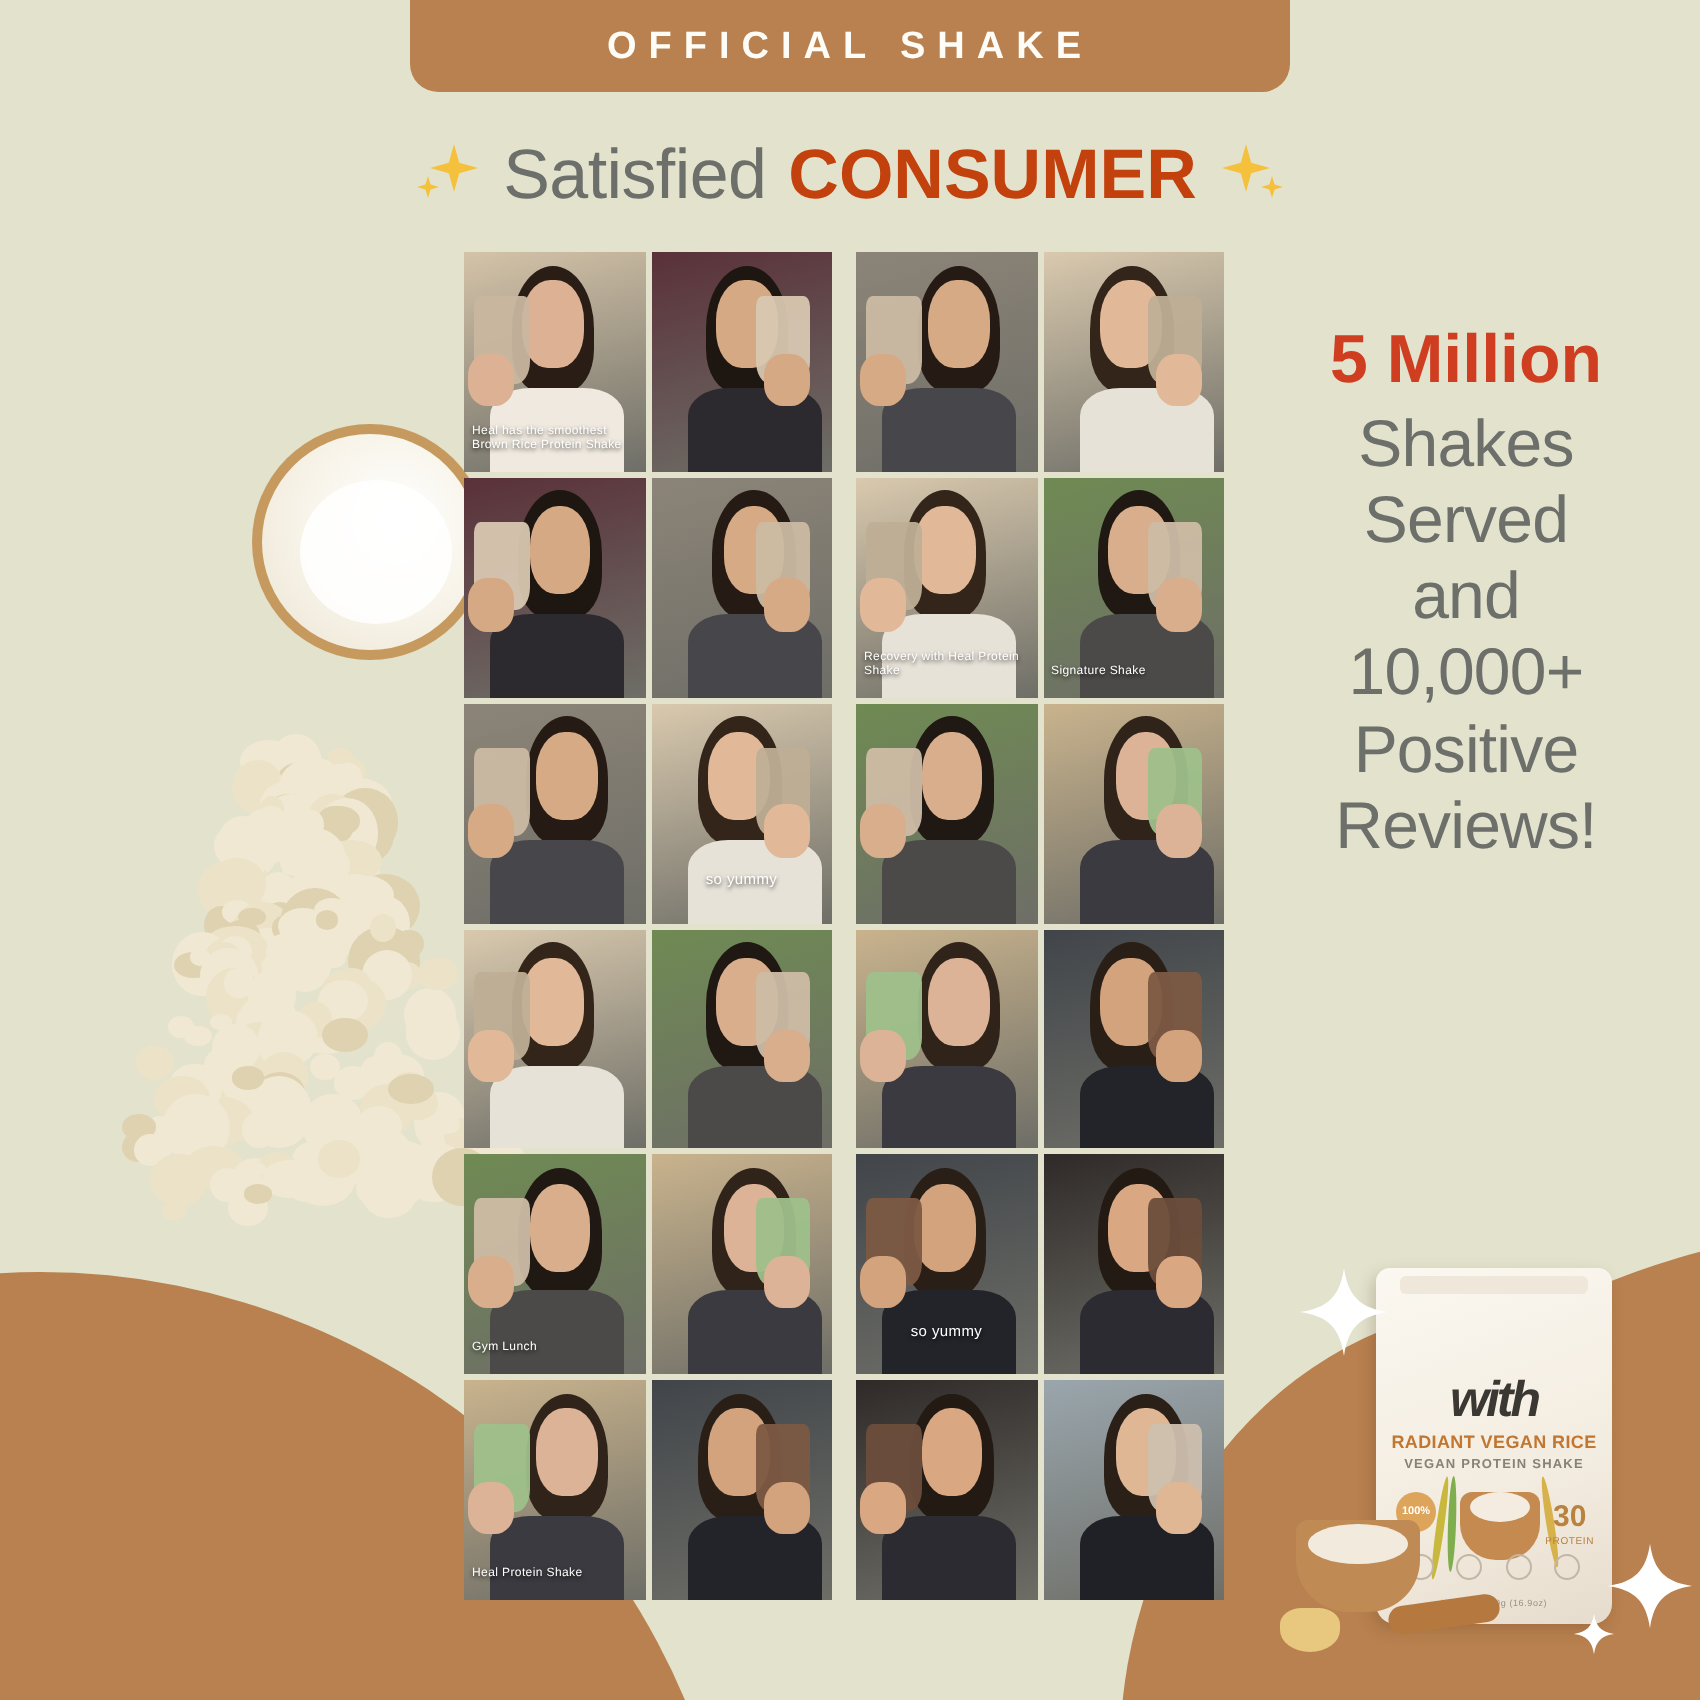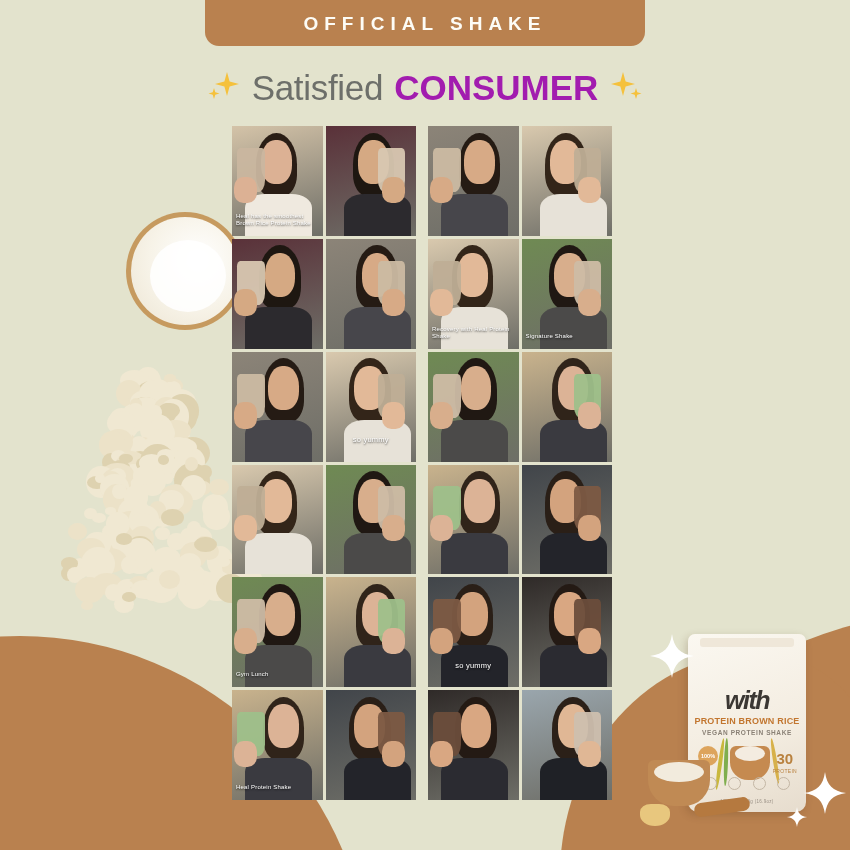--- a/index.html
+++ b/index.html
@@ -137,21 +137,21 @@
   }
   .headline-satisfied {
     font-size: 35px;
     font-weight: normal;
     color: #6d6f6a;
     letter-spacing: -0.3px;
   }
   .headline-consumer {
     font-size: 35px;
     font-weight: bold;
-    color: #a21caf;
+    color: #c2410c;
     letter-spacing: 0px;
   }
   .sparkle-gold { flex: 0 0 auto; }
 
   
   .photo-grid {
     position: absolute;
     left: 232px;
     top: 126px;
     width: 380px;
@@ -896,26 +896,35 @@
           <div class="hair" style="left:34%;top:6%;width:46%;height:58%;background:#2b2018"></div>
           <div class="head" style="left:40%;top:13%;width:34%;height:40%;background:#e0b795"></div>
           <div class="torso" style="left:20%;top:62%;width:74%;height:42%;background:#1f2126"></div>
           <div class="cup" style="left:58%;top:20%;width:30%;height:40%;background:#b9a georgia"></div>
           <div class="hand" style="left:62%;top:46%;width:26%;height:24%;background:#e0b795"></div>
         </div>
       </div>
       <div class="grid-gutter"></div>
     </div>
 
+  <div class="stat-block">
+    <div class="stat-headline">5 Million</div>
+    <div class="stat-line">Shakes</div>
+    <div class="stat-line">Served</div>
+    <div class="stat-line">and</div>
+    <div class="stat-line">10,000+</div>
+    <div class="stat-line">Positive</div>
+    <div class="stat-line">Reviews!</div>
+  </div>
 
   <div class="product-area">
     <div class="pouch">
       <div class="pouch-seal"></div>
       <div class="pouch-logo">with</div>
-      <div class="pouch-variant">PROTEIN BROWN RICE</div>
+      <div class="pouch-variant">RADIANT VEGAN RICE</div>
       <div class="pouch-subtitle">VEGAN PROTEIN SHAKE</div>
       <div class="pouch-badge">100%</div>
       <div class="pouch-grass"></div>
       <div class="pouch-grass g2"></div>
       <div class="pouch-grass g3"></div>
       <div class="pouch-art-bowl"></div>
       <div class="pouch-art-rice"></div>
       <div class="pouch-protein">
         <span class="num">30</span>
         <span class="unit">PROTEIN</span>

